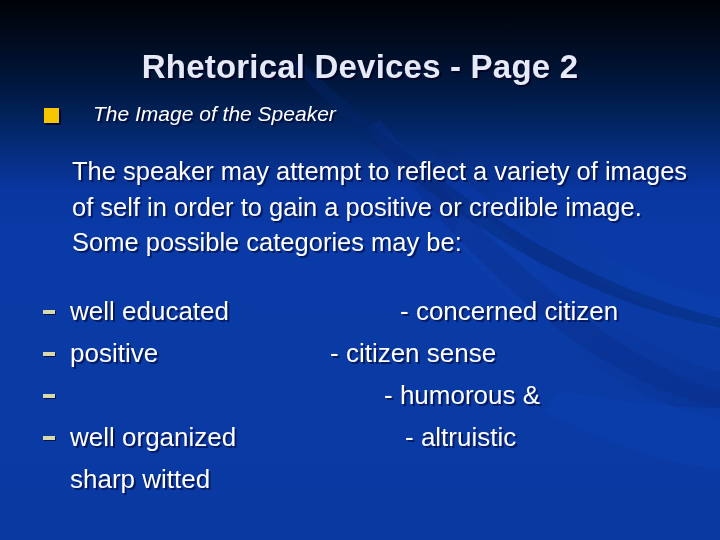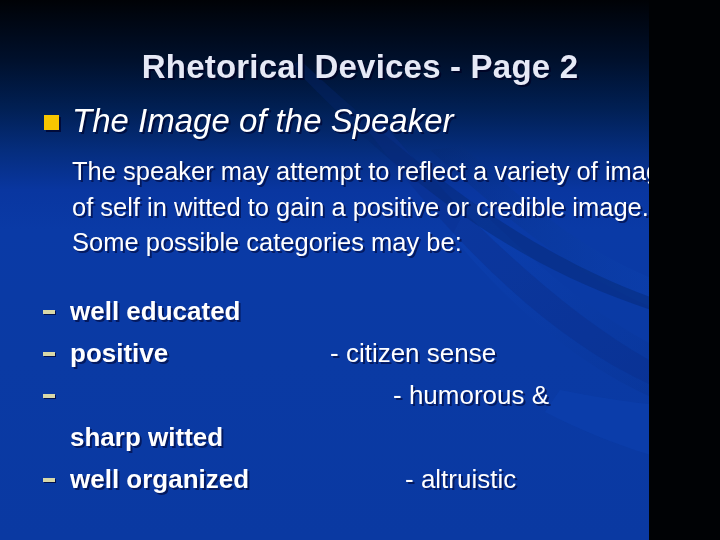--- a/index.html
+++ b/index.html
@@ -4,21 +4,21 @@
 <title>Rhetorical Devices - Page 2</title>
 <style>
   html, body {
     margin: 0;
     padding: 0;
     background: #000205;
   }
 
   #slide {
     position: relative;
-    width: 649px;
+    width: 720px;
     height: 540px;
     overflow: hidden;
     font-family: "Liberation Sans", sans-serif;
     background:
       linear-gradient(to bottom,
         #000206 0px,
         #00102c 60px,
         #012055 110px,
         #052d7d 150px,
         #0936a0 190px,
@@ -59,25 +59,26 @@
     width: 15px;
     height: 15px;
     background: #f7c600;
     box-shadow: 2px 2px 0 rgba(0, 0, 40, 0.7);
     flex: 0 0 auto;
     margin-right: 13px;
     position: relative;
     top: 1px;
   }
   #bullet1-text {
-    font-size: 33px;
+    font-size: 21px;
     font-style: italic;
     color: #ffffff;
     text-shadow: 2px 2px 0 rgba(0, 0, 40, 0.6);
     white-space: nowrap;
+    margin-left: 21px;
   }
 
   
   #paragraph {
     position: absolute;
     left: 72px;
     top: 154px;
     width: 618px;
     font-size: 25.5px;
     line-height: 35.5px;
@@ -109,21 +110,20 @@
     top: 14px;
     width: 12px;
     height: 4px;
     background: #d8d8a8;
     box-shadow: 1px 1px 0 rgba(0, 0, 40, 0.7);
   }
   .dash-left {
     position: absolute;
     left: 30px;
     top: 0;
-    font-weight: bold;
   }
   .dash-right {
     position: absolute;
     top: 0;
   }
 </style>
 </head>
 <body>
 
 <div id="slide">
@@ -146,45 +146,46 @@
     <path d="M300 60 C 430 180, 560 280, 720 318 L720 328 C 545 292, 410 190, 292 66 Z" fill="#06266c" opacity="0.4"></path>
   </svg>
 
   <div id="title">Rhetorical Devices - Page 2</div>
 
   <div id="bullet1-row">
     <span id="bullet1-square"></span>
     <span id="bullet1-text">The Image of the Speaker</span>
   </div>
 
-  <div id="paragraph">The speaker may attempt to reflect a variety of images of self in witted to gain a positive or credible image.  Some possible categories may be:</div>
+  <div id="paragraph">The speaker may attempt to reflect a variety of images of self in order to gain a positive or credible image.  Some possible categories may be:</div>
 
   <div id="dash-list">
 
     <div class="dash-row">
       <span class="dash-mark"></span>
       <span class="dash-left">well educated</span>
+      <span class="dash-right" style="left: 360px;">- concerned citizen</span>
     </div>
 
     <div class="dash-row">
       <span class="dash-mark"></span>
       <span class="dash-left">positive</span>
       <span class="dash-right" style="left: 290px;">- citizen sense</span>
     </div>
 
     <div class="dash-row">
       <span class="dash-mark"></span>
-      <span class="dash-right" style="left: 353px; text-align: right;">- humorous &amp;</span>
-    </div>
-
-    <div class="dash-row continuation">
-      <span class="dash-left">sharp witted</span>
+      <span class="dash-right" style="left: 344px; text-align: right;">- humorous &amp;</span>
     </div>
 
     <div class="dash-row">
       <span class="dash-mark"></span>
       <span class="dash-left">well organized</span>
       <span class="dash-right" style="left: 365px;">- altruistic</span>
     </div>
 
+    <div class="dash-row continuation">
+      <span class="dash-left">sharp witted</span>
+    </div>
+
   </div>
 
 </div>
 
 </body></html>

